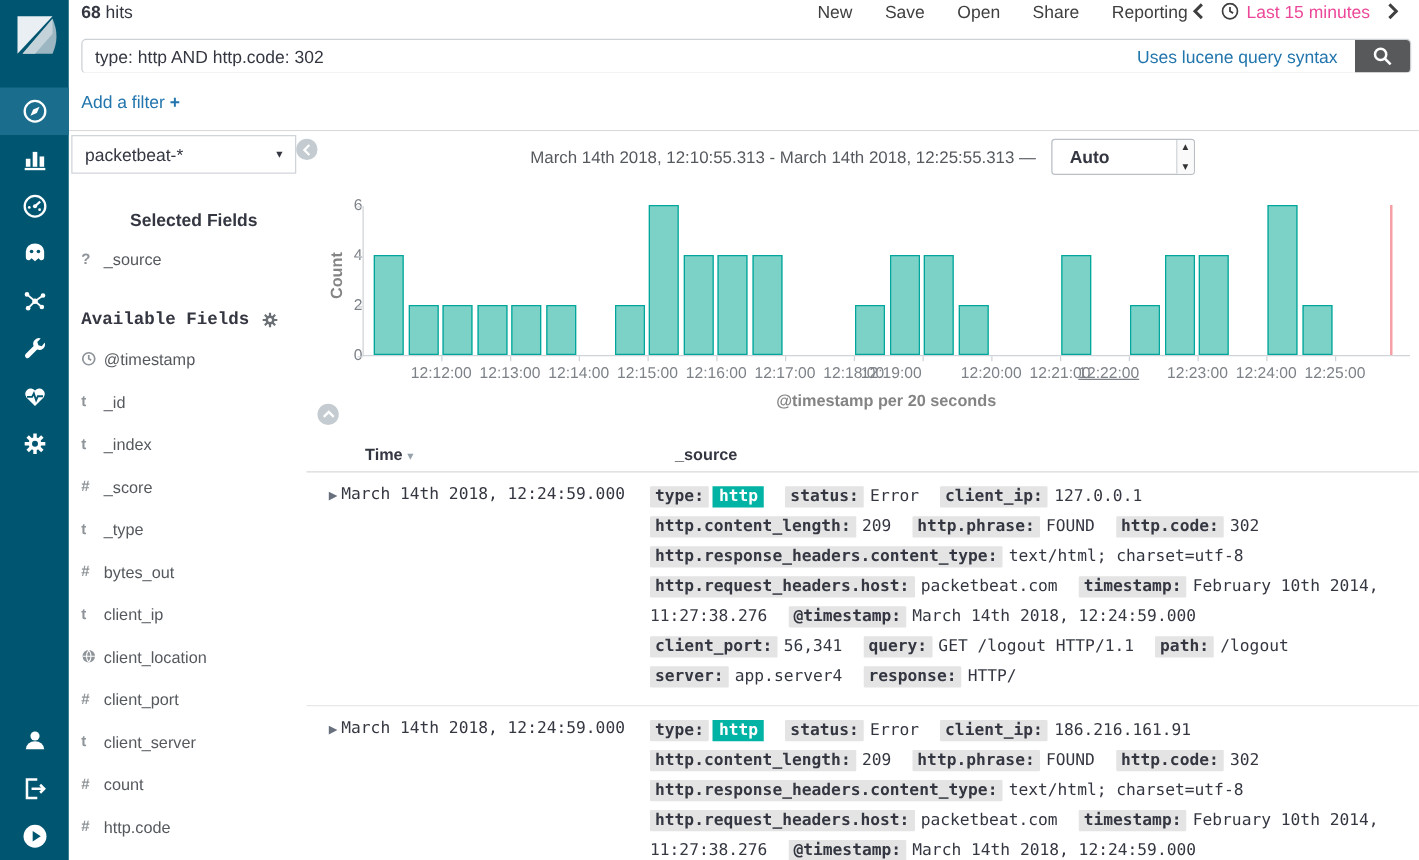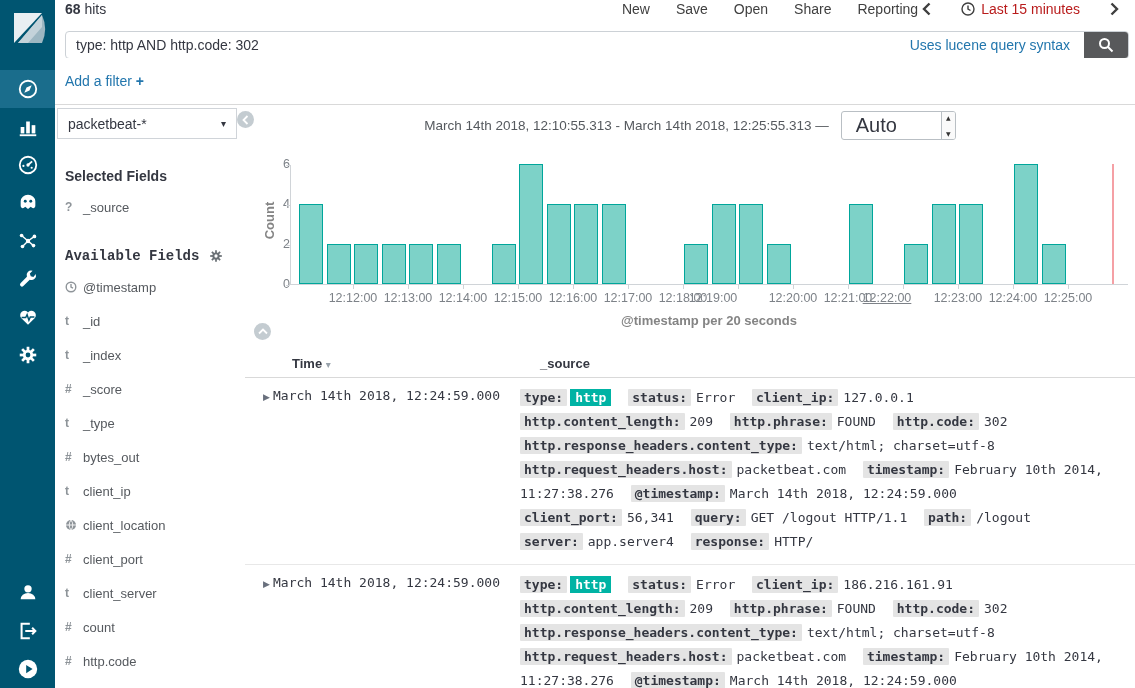--- a/index.html
+++ b/index.html
@@ -18,22 +18,22 @@
 
   
   #topbar { position:absolute; left:55px; top:0; right:0; height:18px; background:#fff;
     display:flex; align-items:center; padding:0 10px; }
   #hits { font-size:14px; }
   #hits b { font-weight:700; }
   #top-nav { margin-left:auto; display:flex; gap:26px; }
   .nav-link { background:none; border:none; font:14px "Liberation Sans", sans-serif;
     color:#3f3f3f; cursor:pointer; padding:0; }
   .tp-chev { display:flex; align-items:center; padding:0 4px; background:none; border:none; cursor:pointer; }
-  #timepicker { display:flex; align-items:center; gap:6px; margin:0 26px; background:none;
-    border:none; font:14px "Liberation Sans", sans-serif; color:#b91c1c; cursor:pointer; }
+  #timepicker { display:flex; align-items:center; gap:6px; margin:0 10px; background:none;
+    border:none; font:14px "Liberation Sans", sans-serif; color:#ec4899; cursor:pointer; }
 
   
   #searchrow { position:absolute; left:55px; top:30px; right:0; height:28px; }
   #search-wrap { position:absolute; left:10px; right:6px; top:1px; height:28px;
     border:1px solid #ccd1d6; border-radius:4px; background:#fff; display:flex; align-items:stretch; }
   #search-input { flex:1; border:none; outline:none; padding:0 10px;
     font:14px "Liberation Sans", sans-serif; color:#343741; background:transparent; }
   #syntax-hint { align-self:center; font-size:14px; color:#2276ad; margin-right:14px;
     text-decoration:none; white-space:nowrap; }
   #search-btn { width:44px; background:#58595b; border:none; border-radius:0 3px 3px 0;
@@ -44,21 +44,21 @@
     border-bottom:1px solid #d9d9d9; display:flex; align-items:center; padding:0 10px; }
   #add-filter { font-size:14px; color:#2276ad; text-decoration:none; }
   #add-filter .plus { font-weight:700; }
 
   
   #sidebar { position:absolute; left:55px; top:105px; width:190px; bottom:0; background:#fff; }
   #index-select { margin:3px 0 0 2px; width:180px; height:31px; border:1px solid #d0d4d9;
     background:#fff; display:flex; align-items:center; padding:0 10px; cursor:pointer; font-size:14px; }
   #index-select .caret { margin-left:auto; font-size:10px; color:#343741; }
   .side-heading { display:flex; align-items:center; font-size:14px; font-weight:700; color:#343741;
-    padding:0 0 0 10px; }
+    padding:0 0 0 10px;justify-content:center; }
   #selected-heading { margin-top:29px; }
   #available-heading { margin-top:24px;font-family:Liberation Mono, monospace; }
   .gear-btn { margin-left:auto; margin-right:22px; background:none; border:none; cursor:pointer;
     display:flex; align-items:center; }
   .field-list { margin-top:6px; }
   .field-row { height:34px; display:flex; align-items:center; padding-left:10px; cursor:pointer; }
   .ficon { width:18px; font-weight:700; font-size:12px; color:#8e9499; flex:none;
     display:inline-flex; align-items:center; }
   .fname { font-size:13px; color:#55595e; }
 
@@ -68,21 +68,21 @@
     justify-content:center; z-index:6; }
   #collapse-side { left:237px; top:111px; }
   #collapse-chart { left:254px; top:322px; }
 
   
   #main { position:absolute; left:245px; top:105px; right:0; bottom:0; background:#fff; }
   #chart-header { height:40px; display:flex; align-items:center; justify-content:center; gap:12px; }
   #range-label { font-size:13.5px; color:#55595e; }
   #interval-select { width:115px; height:29px; border:1px solid #b9bfc4; border-radius:3px;
     background:#fff; display:flex; align-items:stretch; cursor:pointer; }
-  #interval-select .val { flex:1; display:flex; align-items:center; padding-left:14px; font-size:20px; }
+  #interval-select .val { flex:1; display:flex; align-items:center; padding-left:14px; font-size:14px;font-weight:bold; }
   .select-scroll { width:14px; border-left:1px solid #b9bfc4; background:#fafafa; display:flex;
     flex-direction:column; align-items:center; justify-content:space-between; padding:2px 0;
     font-family:"DejaVu Sans", sans-serif; font-size:6px; color:#333; border-radius:0 2px 2px 0; }
 
   #chart-area { position:relative; height:195px; }
   #plot { position:absolute; left:45px; top:20px; width:838px; height:120px;
     border-left:1px solid #d0d4d8; border-bottom:1px solid #d0d4d8; }
   .bar { position:absolute; bottom:0; width:24px; background:#7dd2c8; border:1px solid #00a69b; }
   #end-line { position:absolute; bottom:0; width:2px; height:120px; }
   .ytick-label { position:absolute; right:845px; width:30px; text-align:right; font-size:12.5px;

